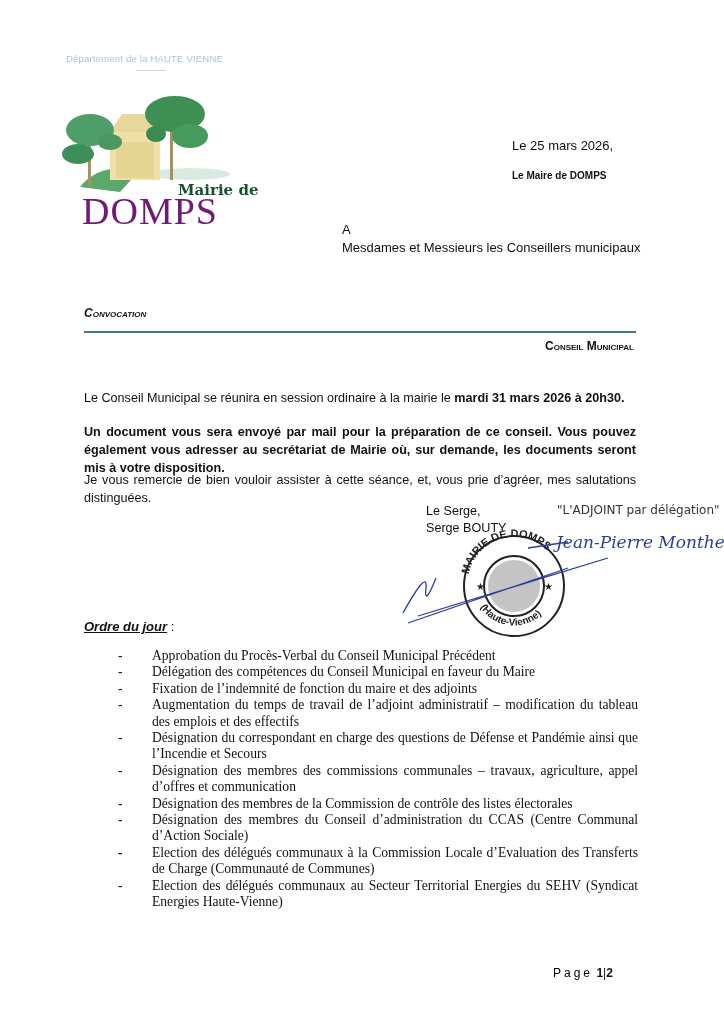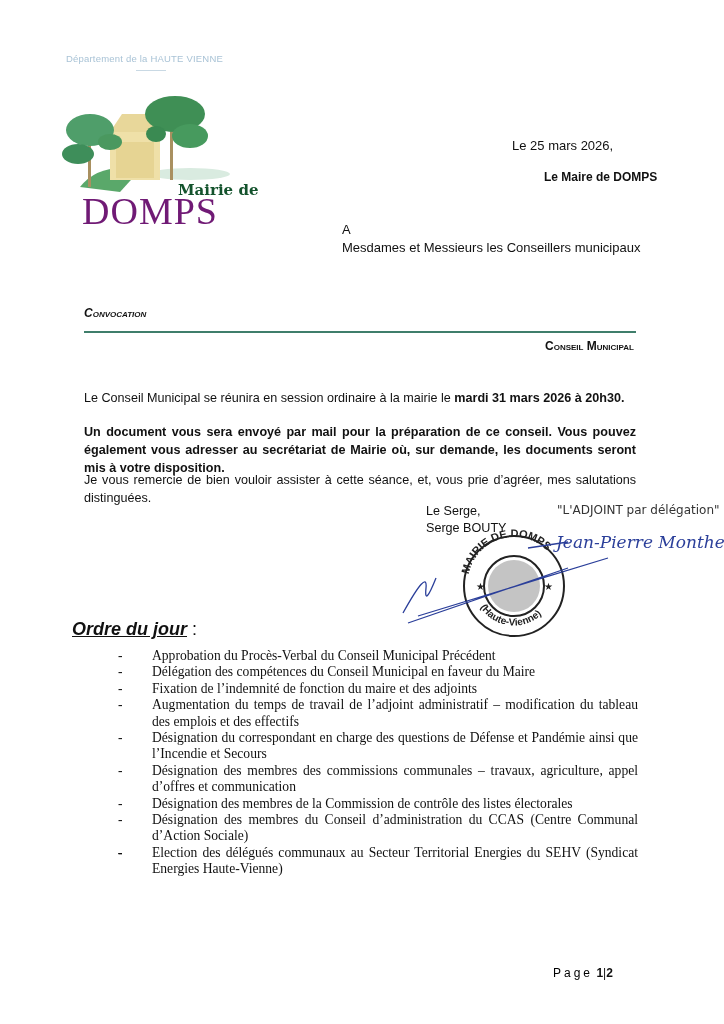--- a/index.html
+++ b/index.html
@@ -4,34 +4,34 @@
 <style>
   html, body { margin: 0; padding: 0; background: #ffffff; }
   body { width: 724px; height: 1024px; position: relative; overflow: hidden; font-family: "Liberation Sans", sans-serif; color: #111; }
   .abs { position: absolute; }
   .dept { left: 66px; top: 53px; font-size: 9.5px; color: #a9c3d6; letter-spacing: 0.2px; }
   .dept-rule { left: 136px; top: 70px; width: 30px; height: 1px; background: #c9d9e4; }
   .logo { left: 60px; top: 92px; width: 200px; height: 140px; }
   .logo .mairie-de { position: absolute; left: 118px; top: 89px; font-family: "DejaVu Serif", serif; font-weight: bold; font-size: 15px; color: #14532d; }
   .logo .domps { position: absolute; left: 22px; top: 100px; font-family: "Liberation Serif", serif; font-size: 38px; color: #701a75; letter-spacing: 1px; line-height: 1; }
   .date { left: 512px; top: 138px; font-size: 13px; }
-  .sender { left: 512px; top: 170px; font-size: 12px; font-weight: bold; margin-left: 32px; }
+  .sender { left: 512px; top: 170px; font-size: 10px; font-weight: bold; }
   .to-a { left: 342px; top: 222px; font-size: 13px; }
   .to-who { left: 342px; top: 240px; font-size: 13px; }
   .convoc { left: 84px; top: 306px; font-size: 12px; font-weight: bold; font-style: italic; font-variant: small-caps; }
   .rule { left: 84px; top: 331px; width: 552px; height: 2px; background: #3f7e6b; }
   .conseil { right: 90px; top: 339px; font-size: 12px; font-weight: bold; font-variant: small-caps; }
   .para { left: 84px; width: 552px; font-size: 12.6px; line-height: 18px; text-align: justify; }
   .p1 { top: 389px; }
   .p2 { top: 423px; font-weight: bold; }
   .p3 { top: 471px; }
   .sig-maire { left: 426px; top: 503px; font-size: 12.6px; line-height: 17px; }
   .adjoint { left: 557px; top: 503px; font-size: 12px; color: #333; font-family: "DejaVu Sans", sans-serif; }
   .stamp { left: 398px; top: 528px; width: 180px; height: 110px; }
-  .ordre-title { left: 72px; top: 619px; font-size: 18px; }
+  .ordre-title { left: 84px; top: 619px; font-size: 13px; }
   .ordre-title .t { font-weight: bold; font-style: italic; text-decoration: underline; }
   .ordre { left: 118px; top: 648px; width: 520px; font-family: "Liberation Serif", serif; font-size: 13.6px; line-height: 16.4px; list-style: none; margin: 0; padding: 0; }
   .ordre li { position: relative; padding-left: 34px; text-align: justify; }
   .ordre li .dash { position: absolute; left: 0; top: 0; }
   .pager { left: 553px; top: 966px; font-size: 12px; }
   .pager .lbl { color: #000000; letter-spacing: 3px; }
   .pager .num { font-weight: bold; }
 </style>
 </head>
 <body>
@@ -105,20 +105,20 @@
 <ul class="abs ordre">
   <li><span class="dash">-</span><span>Approbation du Procès-Verbal du Conseil Municipal Précédent</span></li>
   <li><span class="dash">-</span><span>Délégation des compétences du Conseil Municipal en faveur du Maire</span></li>
   <li><span class="dash">-</span><span>Fixation de l’indemnité de fonction du maire et des adjoints</span></li>
   <li><span class="dash">-</span><span>Augmentation du temps de travail de l’adjoint administratif – modification du tableau des emplois et des effectifs</span></li>
   <li><span class="dash">-</span><span>Désignation du correspondant en charge des questions de Défense et Pandémie ainsi que l’Incendie et Secours</span></li>
   <li><span class="dash">-</span><span>Désignation des membres des commissions communales – travaux, agriculture, appel d’offres et communication</span></li>
   <li><span class="dash">-</span><span>Désignation des membres de la Commission de contrôle des listes électorales</span></li>
   <li><span class="dash">-</span><span>Désignation des membres du Conseil d’administration du CCAS (Centre Communal d’Action Sociale)</span></li>
   <li><span class="dash">-</span></li>
-  <li><span class="dash">-</span></li>
+  <li><span class="dash">-</span><span>Election des délégués communaux à la Commission Locale d’Evaluation des Transferts de Charge (Communauté de Communes)</span></li>
   <li><span class="dash">-</span><span>Election des délégués communaux au Secteur Territorial Energies du SEHV (Syndicat Energies Haute-Vienne)</span></li>
 </ul>
 
 <div class="abs pager">
   <span class="lbl">Page</span>
   <span class="num">1</span><span>|</span><span class="num">2</span>
 </div>
 
 </body></html>

